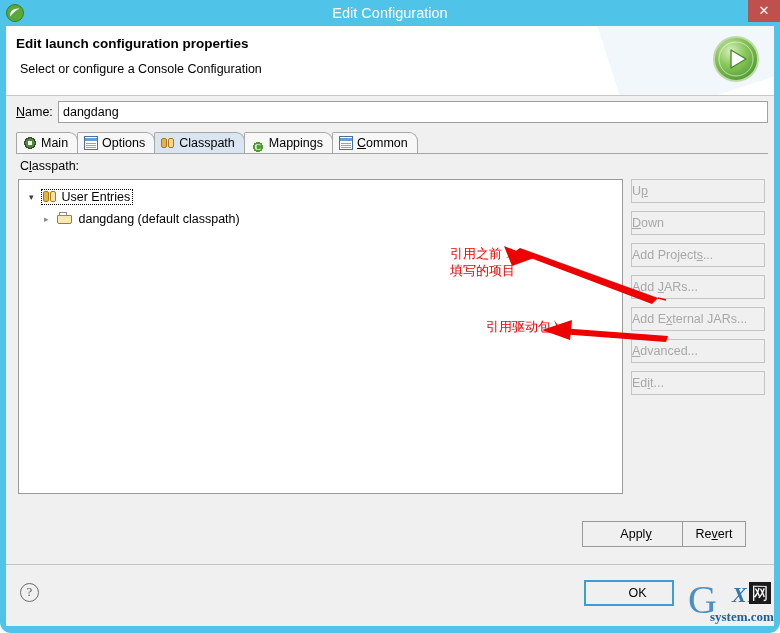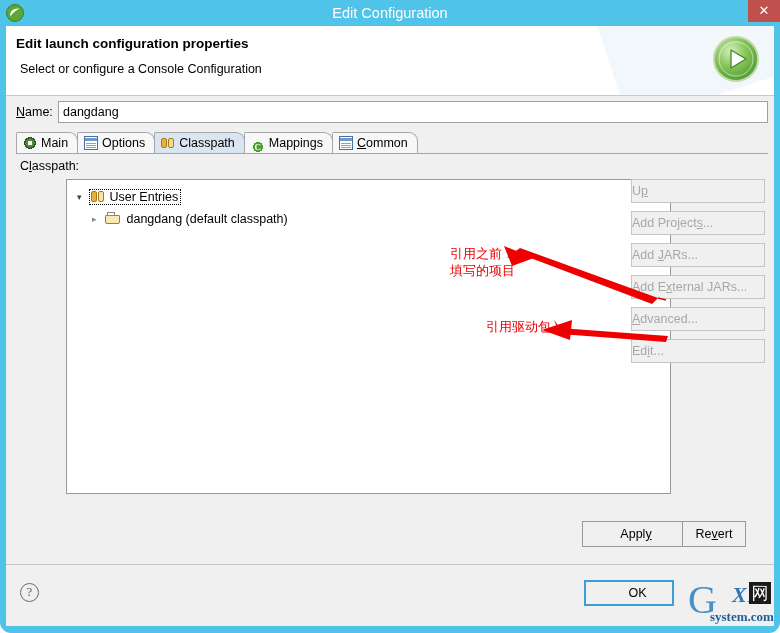--- a/index.html
+++ b/index.html
@@ -251,21 +251,20 @@
   
   .tree-panel {
     position: absolute;
     left: 12px; top: 153px;
     width: 605px;
     height: 315px;
     background: #ffffff;
     border: 1px solid #9a9a9a;
     box-sizing: border-box;
     overflow: hidden;
-    margin-left: 48px;
   }
   .tree-row {
     position: relative;
     height: 20px;
     line-height: 20px;
     font-size: 12.5px;
     white-space: nowrap;
   }
   .tree-row.root { padding-left: 10px; top: 7px; }
   .tree-row.child { padding-left: 25px; top: 9px; }
@@ -558,20 +557,21 @@
         </span>
       </div>
       <div class="tree-row child">
         <span class="twisty closed">▸</span>
         <span class="node-icon ico-folder"></span><span>dangdang (default classpath)</span>
       </div>
     </div>
 
     <div class="side-buttons">
       <div class="sbtn">U<u>p</u></div>
+      <div class="sbtn"><u>D</u>own</div>
       <div class="sbtn">Add Project<u>s</u>...</div>
       <div class="sbtn">Add <u>J</u>ARs...</div>
       <div class="sbtn">Add E<u>x</u>ternal JARs...</div>
       <div class="sbtn"><u>A</u>dvanced...</div>
       <div class="sbtn">Ed<u>i</u>t...</div>
     </div>
 
     <div class="apply-row">
       <div class="btn" id="apply-button">Appl<u>y</u></div>
       <div class="btn" id="revert-button">Re<u>v</u>ert</div>

